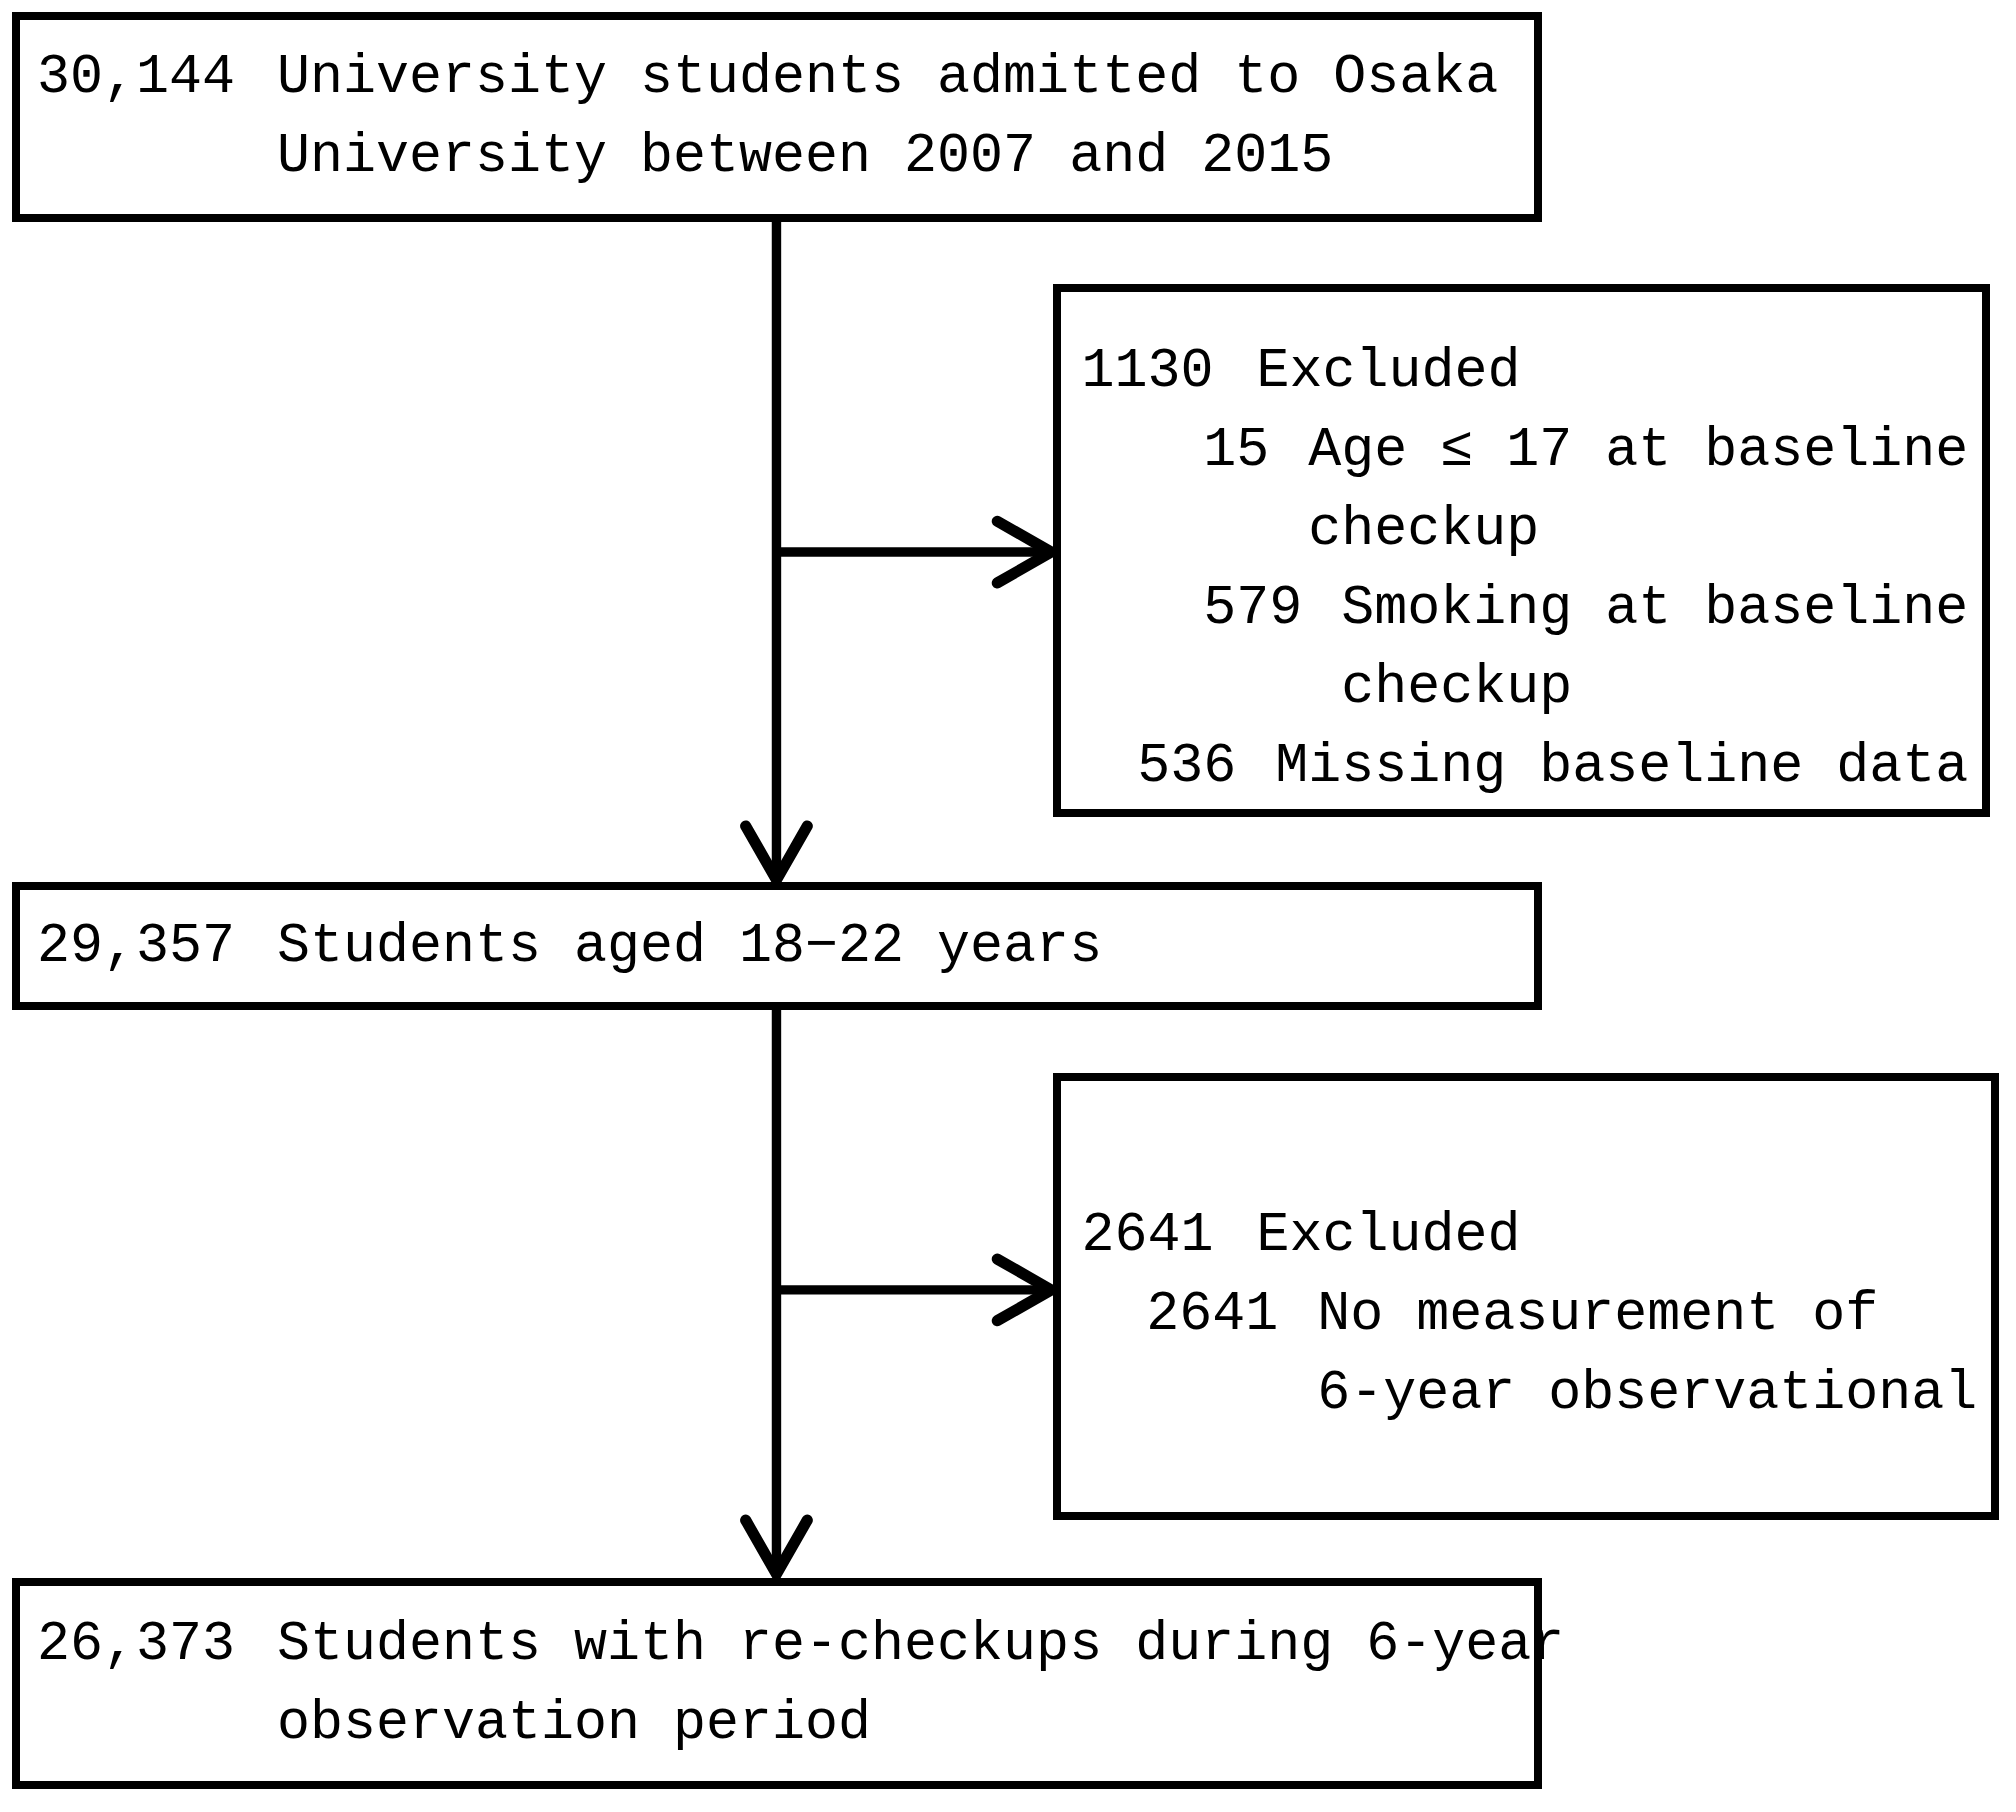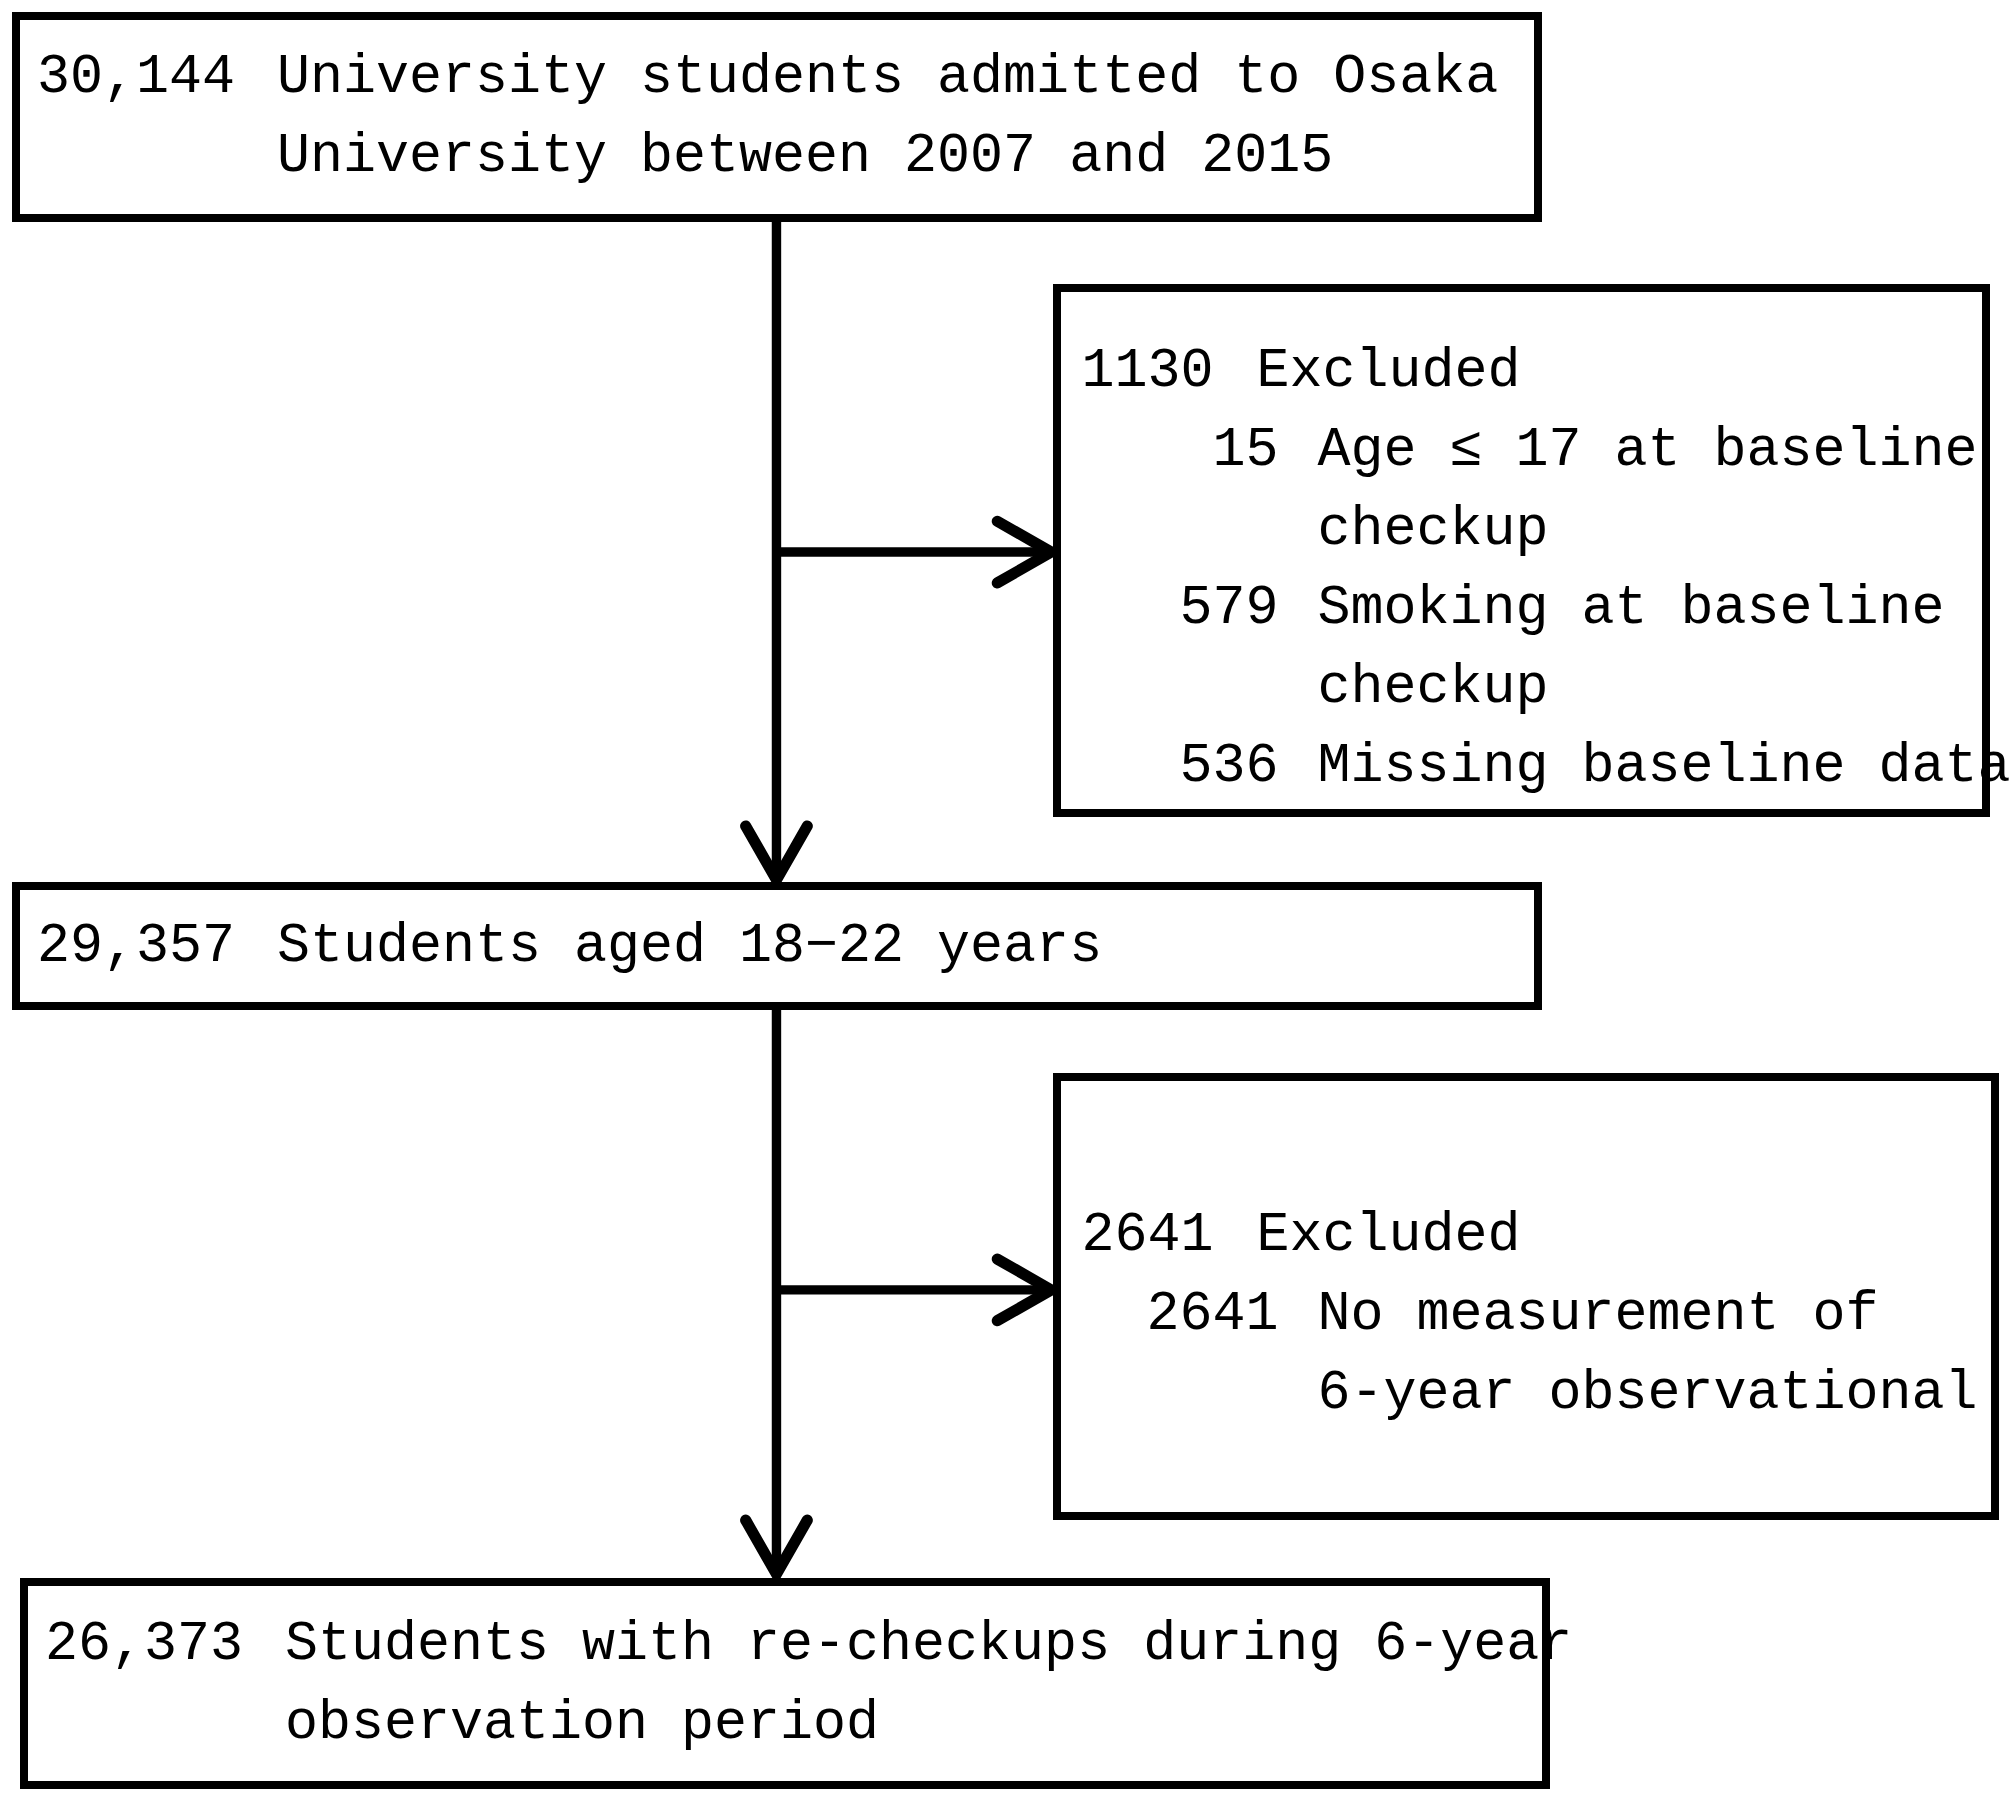--- a/index.html
+++ b/index.html
@@ -31,30 +31,30 @@
     z-index: 1;
   }
   
   .mrow { display: flex; padding-left: 17px; }
   .mnum { width: 240px; flex: none; white-space: nowrap; }
   .mline { white-space: nowrap; }
   
   .ebox-inner { padding-left: 20.5px; padding-right: 13.7px; margin-top: 36px; }
   .ehead { display: flex; }
   .ehead .enum-h { flex: none; margin-right: 43px; white-space: nowrap; }
-  .eitem { display: flex; }
+  .eitem { display: flex; justify-content: flex-end; }
   .eitem .enum-s { width: 197px; flex: none; text-align: right; margin-right: 39px; white-space: nowrap; }
   .eline { white-space: nowrap; }
 
   
   #box-admitted   { left: 12px;   top: 12px;   width: 1530px; height: 210px; }
   #box-excluded-1 { left: 1053px; top: 284px;  width: 937px; height: 533px; }
   #box-aged       { left: 12px;   top: 882px; width: 1530px; height: 128px; }
   #box-excluded-2 { left: 1053px; top: 1073px; width: 946px; height: 447px; }
-  #box-recheckups { left: 12px;   top: 1578px; width: 1530px; height: 211px; margin-left: 8px; }
+  #box-recheckups { left: 12px;   top: 1578px; width: 1530px; height: 211px; }
 </style>
 </head>
 <body>
 
 <div class="canvas">
 
   <svg class="connectors" viewBox="0 0 2355 2117" xmlns="http://www.w3.org/2000/svg">
 
     <line x1="907" y1="255" x2="907" y2="1030" stroke="#000" stroke-width="11"></line>
     <path d="M 871 965 L 907 1028 L 943 965" fill="none" stroke="#000" stroke-width="13" stroke-linecap="round" stroke-linejoin="miter"></path>

